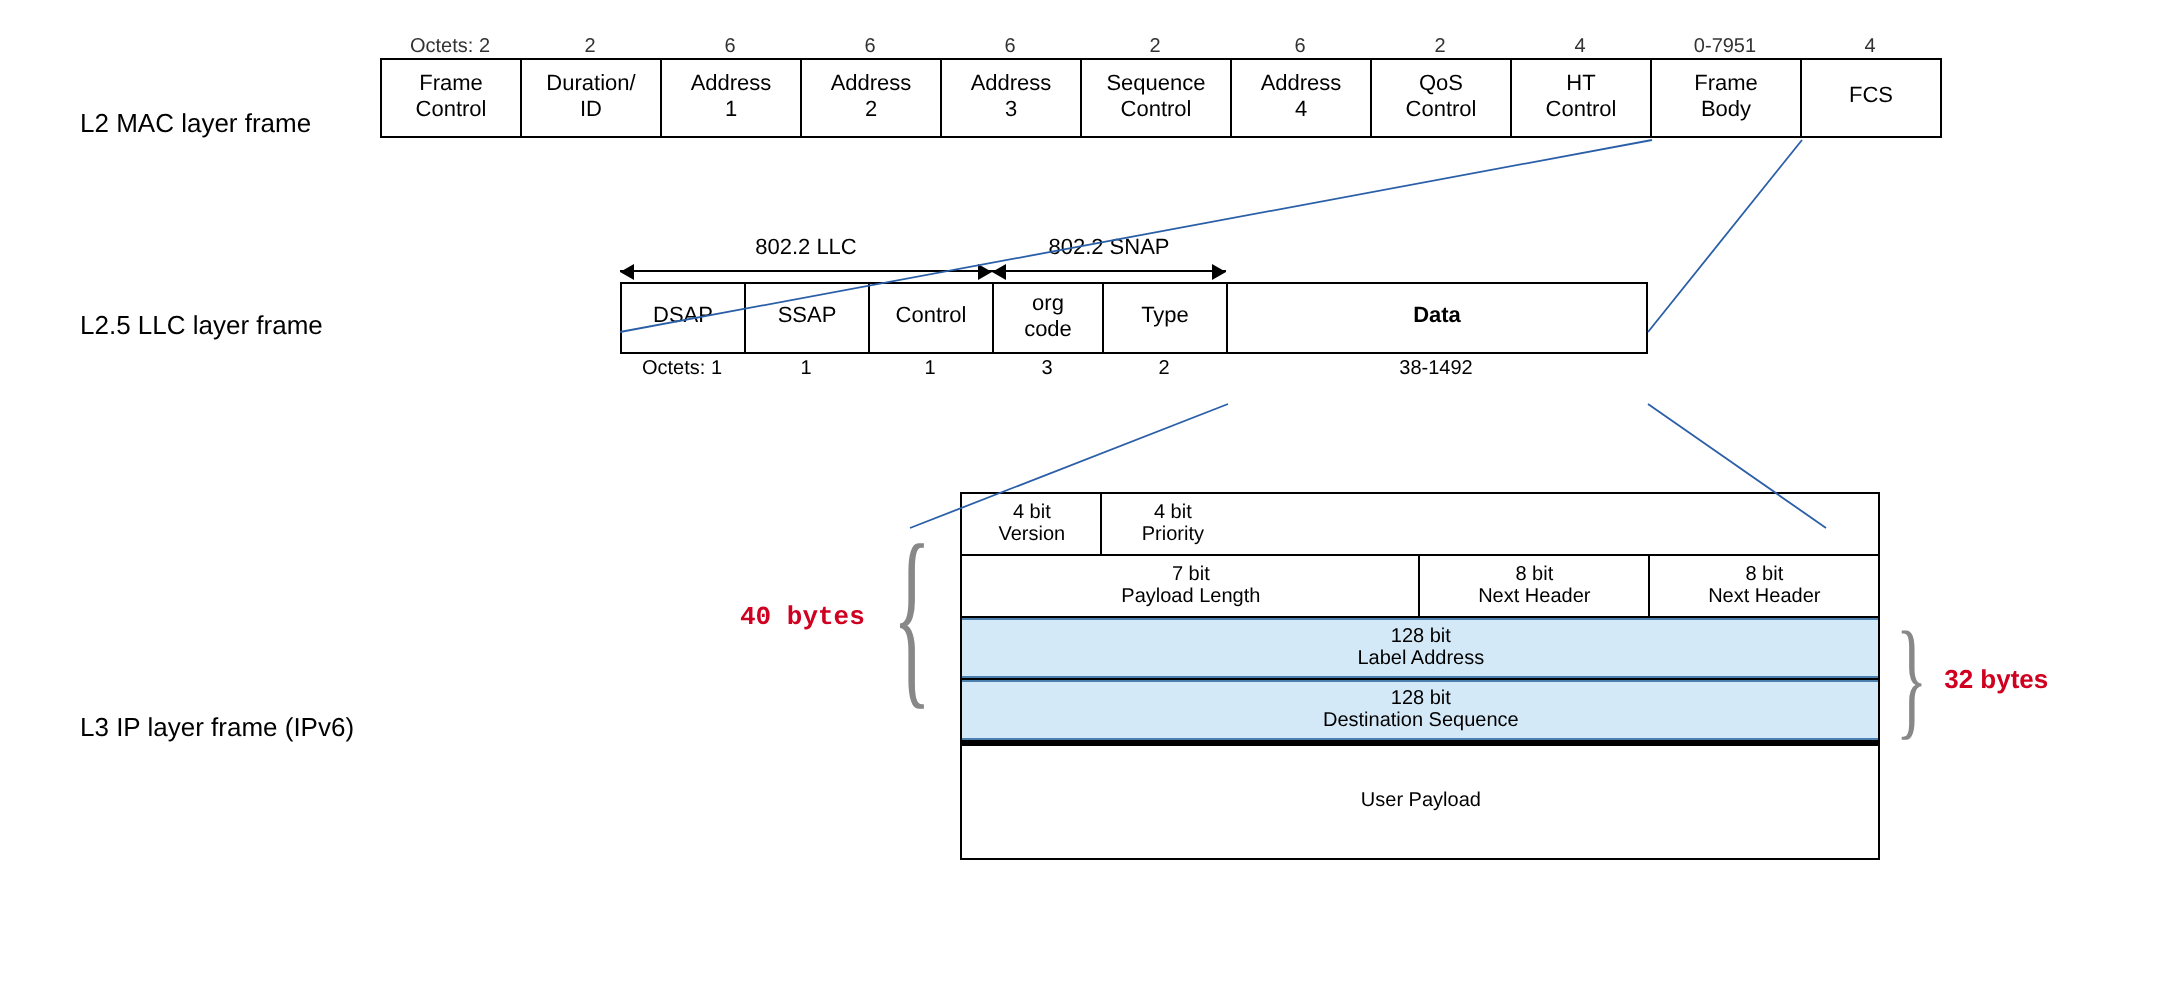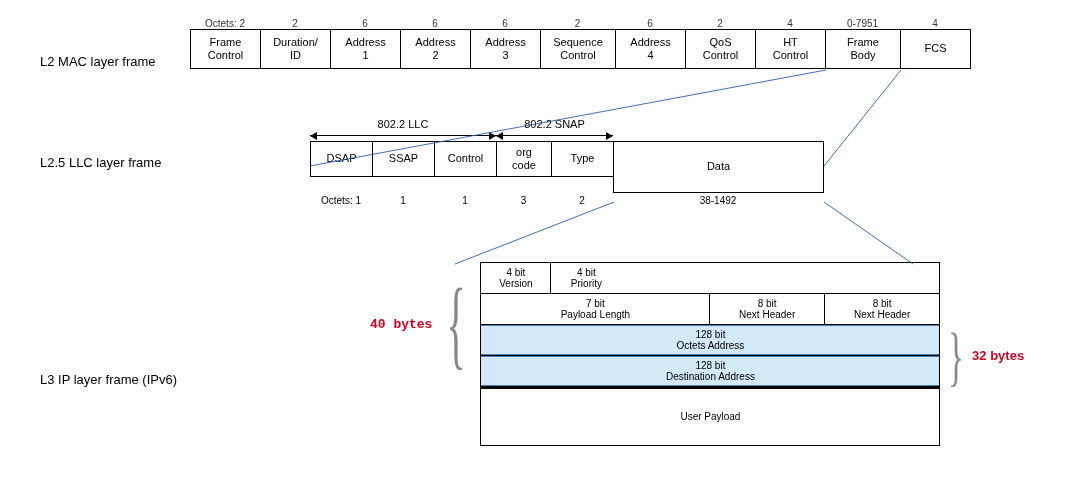--- a/index.html
+++ b/index.html
@@ -214,21 +214,21 @@
           <div class="field" style="width: 62px; height: 36px;">
             <div>Control</div>
           </div>
           <div class="field" style="width: 55px; height: 36px;">
             <div>org</div>
             <div>code</div>
           </div>
           <div class="field" style="width: 62px; height: 36px;">
             <div>Type</div>
           </div>
-          <div class="field" style="width: 210px; height: 52px;">
+          <div class="field" style="width: 210px; height: 36px; font-weight: bold;">
             <div>Data</div>
           </div>
         </div>
     </div>
     <div class="llc-octet-row" id="llc-octets">
         <div class="cell" style="width: 62px;">Octets: 1</div>
         <div class="cell" style="width: 62px;">1</div>
         <div class="cell" style="width: 62px;">1</div>
         <div class="cell" style="width: 55px;">3</div>
         <div class="cell" style="width: 62px;">2</div>
@@ -266,27 +266,27 @@
             <div>Next Header</div>
           </div>
           <div class="ipv6-cell" style="width: 115px; height: 30px;">
             <div>8 bit</div>
             <div>Next Header</div>
           </div>
         </div>
         <div class="ipv6-row">
           <div class="ipv6-cell addr" style="width: 460px; height: 30px;">
             <div>128 bit</div>
-            <div>Octets Address</div>
+            <div>Label Address</div>
           </div>
         </div>
         <div class="ipv6-row">
           <div class="ipv6-cell addr" style="width: 460px; height: 30px;">
             <div>128 bit</div>
-            <div>Destination Address</div>
+            <div>Destination Sequence</div>
           </div>
         </div>
         <div class="ipv6-row payload-row">
           <div class="ipv6-cell" style="width: 460px; border-right: none;">User Payload</div>
         </div>
       </div>
 
     <div style="display:flex; align-items:center; margin-top:4px;">
       <div class="brace-small">}</div>
       <div class="brace-label">32 bytes</div>

